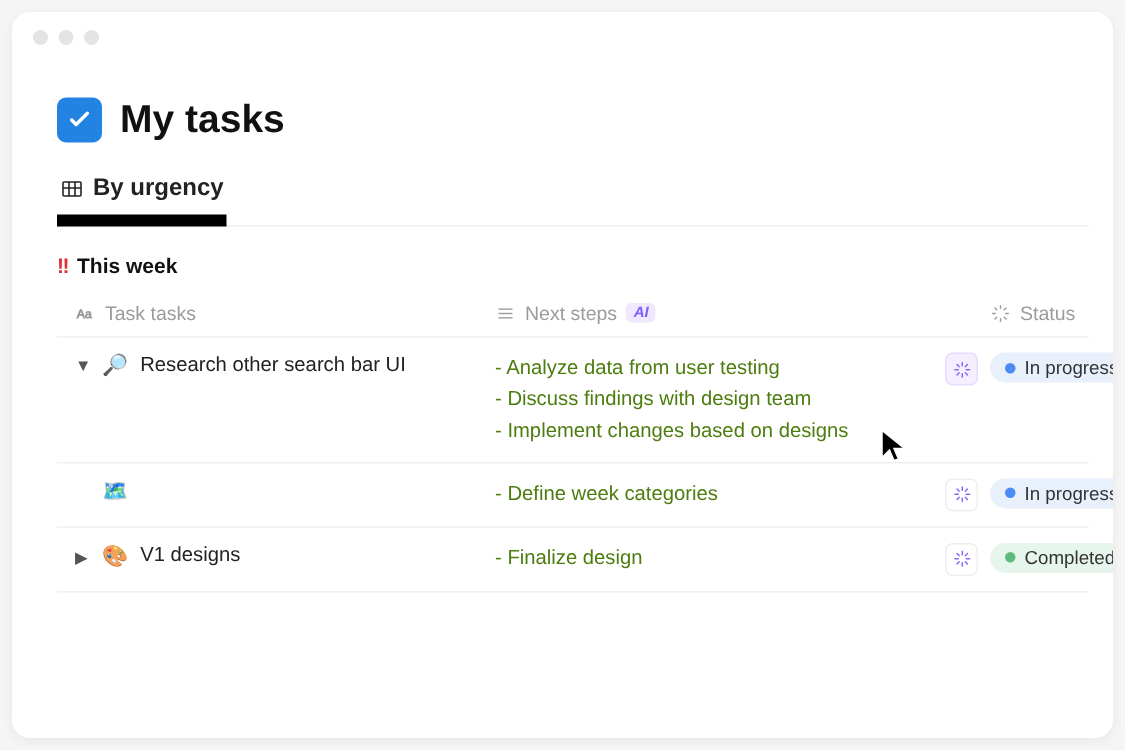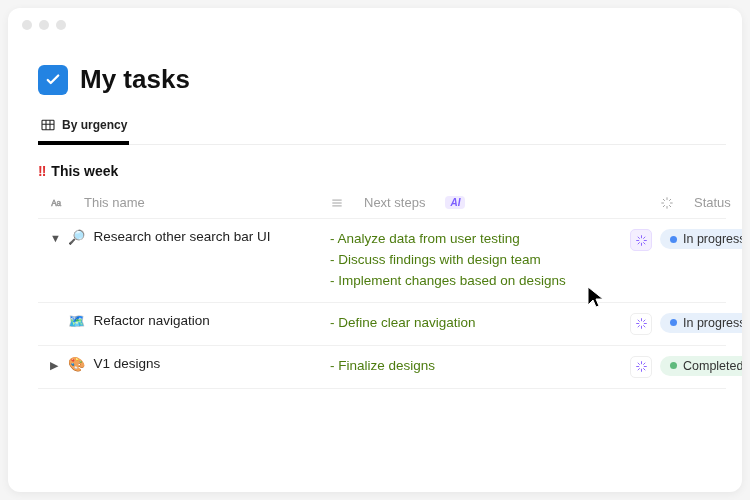--- a/index.html
+++ b/index.html
@@ -44,42 +44,42 @@
     font-size: 26px; font-weight: 700; color: #111;
   }
   .tabs {
     display: flex; gap: 18px;
     border-bottom: 1px solid #eee;
     margin-bottom: 18px;
   }
   .tab {
     display: flex; align-items: center; gap: 6px;
     padding: 0 2px 8px 2px;
-    font-size: 12px; font-weight: 600; color: #222;
-    border-bottom: 4px solid #000000;
+    font-size: 16px; font-weight: 600; color: #222;
+    border-bottom: 8px solid #000000;
     margin-bottom: -1px;
     cursor: pointer;
   }
   .tab svg { width: 16px; height: 16px; }
   .group-header {
     display: flex; align-items: center; gap: 6px;
     font-size: 14px; font-weight: 700; color: #111;
     margin-bottom: 10px;
   }
   .bang { color: #e03131; font-weight: 700; letter-spacing: -1px; }
   .columns {
     display: grid;
     grid-template-columns: 280px 300px 30px 110px;
     align-items: center;
     padding: 6px 0 8px 12px;
     color: #9b9b9b;
     font-size: 13px;
     border-bottom: 1px solid #f0f0f0;
   }
-  .col-h { display: flex; align-items: center; gap: 20px; }
+  .col-h { display: flex; align-items: center; gap: 6px; }
   .col-h svg { width: 14px; height: 14px; stroke: #9b9b9b; }
   .ai-badge {
     font-size: 10px; font-weight: 600;
     background: #efe9ff; color: #7b5cff;
     padding: 1px 5px; border-radius: 4px; font-style: italic;
   }
   .row {
     display: grid;
     grid-template-columns: 280px 300px 30px 110px;
     padding: 10px 0 10px 12px;
@@ -157,21 +157,21 @@
     <div class="group-header">
       <span class="bang">!!</span>
       <span>This week</span>
     </div>
 
     <div class="columns">
       <div class="col-h">
         <svg viewBox="0 0 24 24">
             <text x="2" y="17" font-size="14" fill="#9b9b9b" font-family="Arial">Aa</text>
           </svg>
-        <span>This name</span>
+        <span>Task tasks</span>
       </div>
       <div class="col-h">
         <svg viewBox="0 0 24 24">
             <line x1="4" y1="7" x2="20" y2="7" stroke="#9b9b9b" stroke-width="1.6"></line>
             <line x1="4" y1="12" x2="20" y2="12" stroke="#9b9b9b" stroke-width="1.6"></line>
             <line x1="4" y1="17" x2="20" y2="17" stroke="#9b9b9b" stroke-width="1.6"></line>
           </svg>
         <span>Next steps</span>
         <span class="ai-badge">AI</span>
       </div>
@@ -223,24 +223,23 @@
           </div>
           <div class="status-cell"><span class="pill blue">
               <span class="dot blue"></span>
               <span>In progress</span>
             </span></div>
         </div>
         <div class="row">
           <div class="task-cell">
             <span class="toggle"></span>
             <span class="emoji">🗺️</span>
-            <span class="task-name">Refactor navigation</span>
           </div>
           <div class="steps">
-            <div>Define clear navigation</div>
+            <div>Define week categories</div>
           </div>
           <div>
             <div class="ai-btn">
               <svg viewBox="0 0 24 24">
                 <g stroke="#8a63ff" stroke-width="1.8" stroke-linecap="round">
                   <line x1="12" y1="3" x2="12" y2="7"></line>
                   <line x1="12" y1="17" x2="12" y2="21"></line>
                   <line x1="3" y1="12" x2="7" y2="12"></line>
                   <line x1="17" y1="12" x2="21" y2="12"></line>
                   <line x1="5.6" y1="5.6" x2="8.2" y2="8.2"></line>
@@ -256,21 +255,21 @@
               <span>In progress</span>
             </span></div>
         </div>
         <div class="row">
           <div class="task-cell">
             <span class="toggle">▶</span>
             <span class="emoji">🎨</span>
             <span class="task-name">V1 designs</span>
           </div>
           <div class="steps">
-            <div>Finalize designs</div>
+            <div>Finalize design</div>
           </div>
           <div>
             <div class="ai-btn">
               <svg viewBox="0 0 24 24">
                 <g stroke="#8a63ff" stroke-width="1.8" stroke-linecap="round">
                   <line x1="12" y1="3" x2="12" y2="7"></line>
                   <line x1="12" y1="17" x2="12" y2="21"></line>
                   <line x1="3" y1="12" x2="7" y2="12"></line>
                   <line x1="17" y1="12" x2="21" y2="12"></line>
                   <line x1="5.6" y1="5.6" x2="8.2" y2="8.2"></line>

